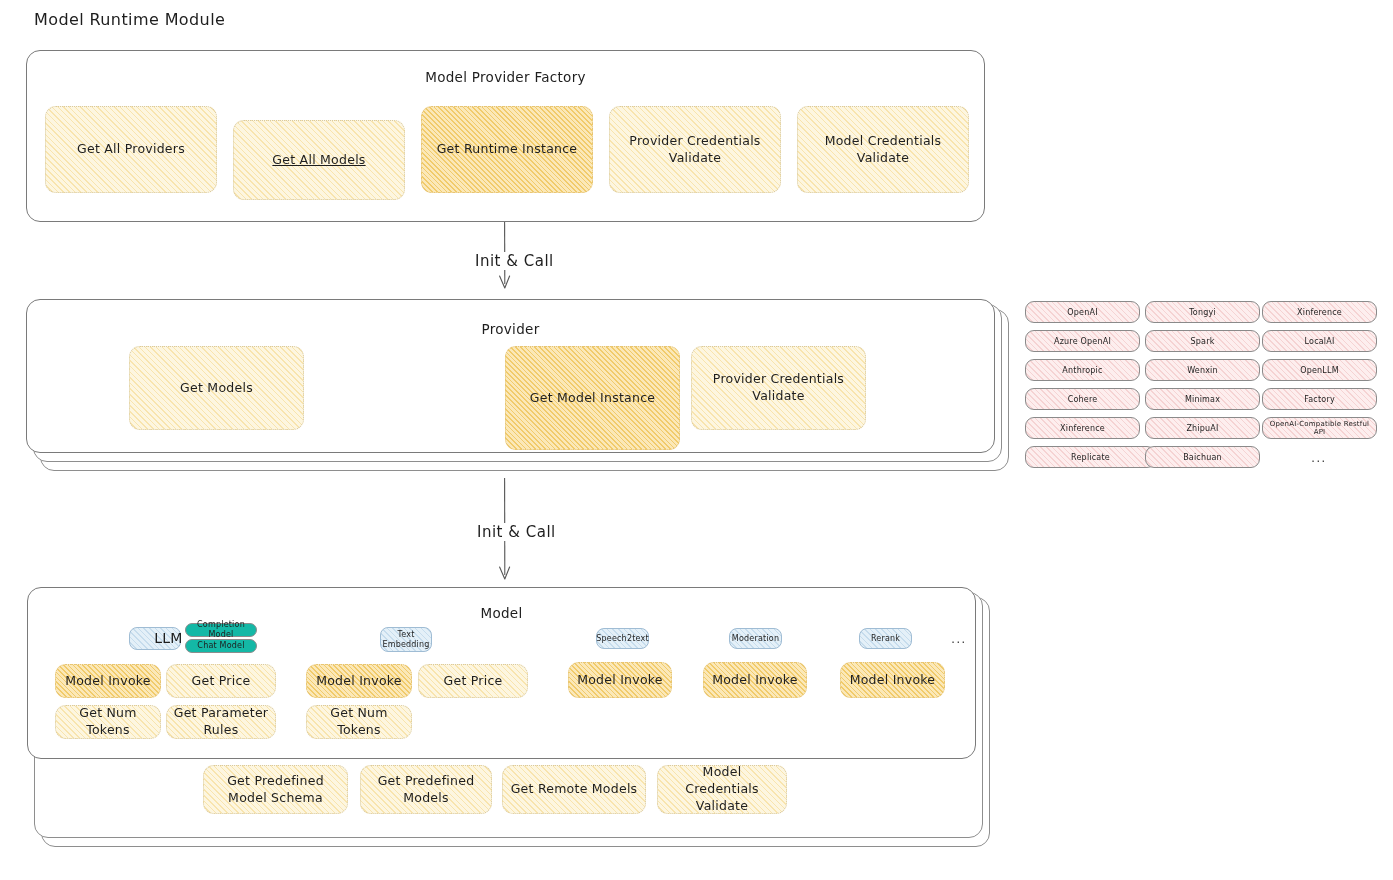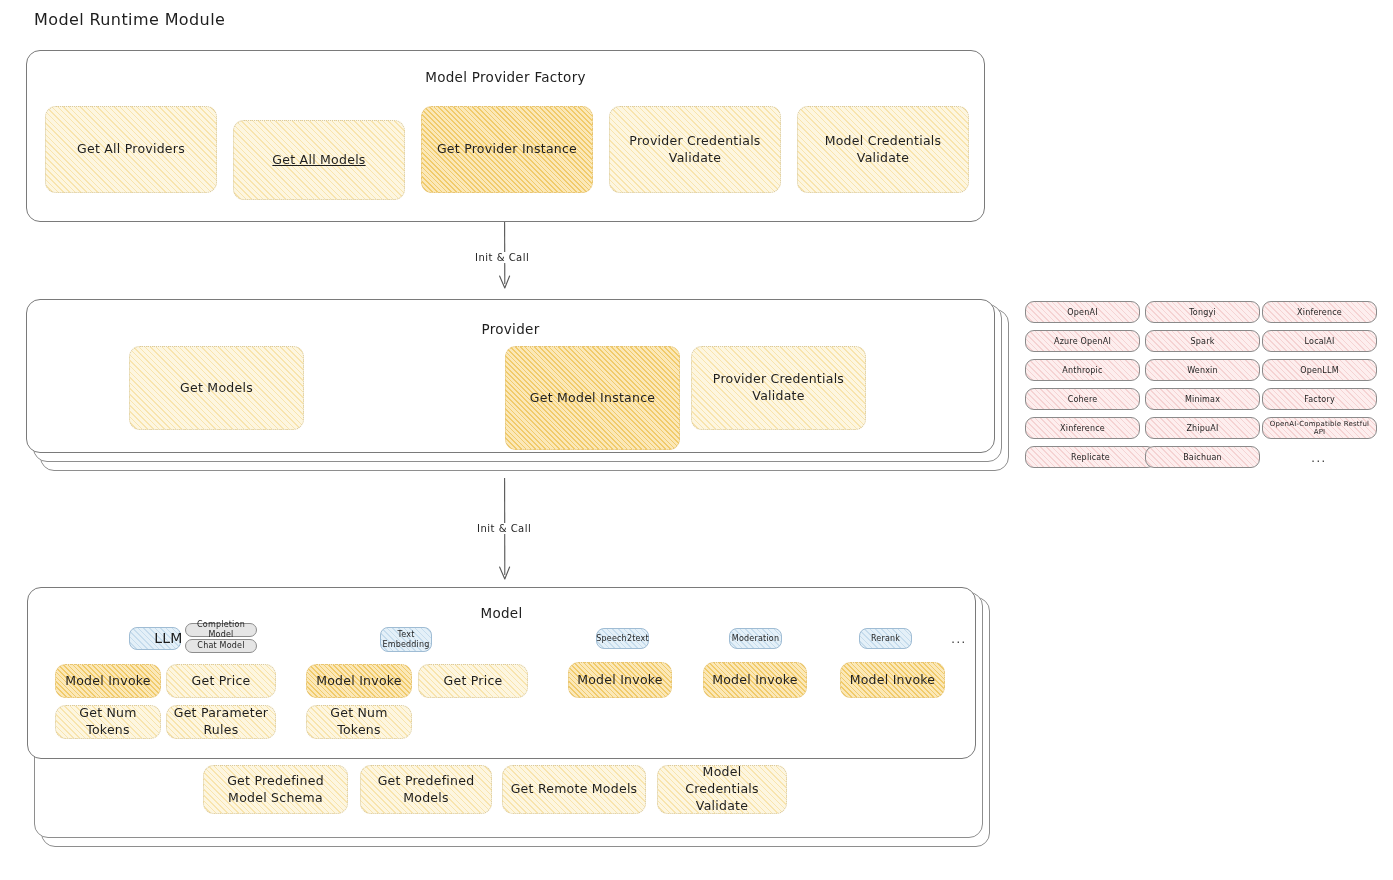--- a/index.html
+++ b/index.html
@@ -107,21 +107,21 @@
     letter-spacing: 0.2px;
     background-color: #e4f0f8;
     background-image:
       repeating-linear-gradient(45deg,
         rgba(130,175,210,0.30) 0px,
         rgba(130,175,210,0.30) 1px,
         rgba(255,255,255,0) 1px,
         rgba(255,255,255,0) 4px);
   }
   .chip.plain {
-    background-color: #e5e5e5;
+    background-color: #14b8a6;
     background-image: none;
     border-color: #8d8d8d;
   }
 
   
   .pchip {
     position: absolute;
     box-sizing: border-box;
     border: 1.1px solid #8a8a8a;
     border-radius: 9px;
@@ -141,21 +141,21 @@
         rgba(255,255,255,0) 4px);
   }
 
   
   .arrow-svg {
     position: absolute;
     overflow: visible;
   }
   .arrow-label {
     position: absolute;
-    font-size: 10px;
+    font-size: 15px;
     color: #1e1e1e;
     letter-spacing: 0.5px;
     background: #ffffff;
     padding: 0 3px;
     white-space: nowrap;
   }
 
   .ellipsis {
     position: absolute;
     font-size: 13px;
@@ -169,21 +169,21 @@
 <div class="canvas">
 
   <div id="page-title">Model Runtime Module</div>
 
   <div class="panel" style="left:26px; top:50px; width:959px; height:172px;">
     <div class="panel-title" style="top:18px;">Model Provider Factory</div>
   </div>
 
   <div class="node" style="left:45px; top:106px; width:172px; height:87px;">Get All Providers</div>
   <div class="node" style="left:233px; top:120px; width:172px; height:80px;text-decoration:underline;">Get All Models</div>
-  <div class="node strong" style="left:421px; top:106px; width:172px; height:87px;">Get Provider Instance</div>
+  <div class="node strong" style="left:421px; top:106px; width:172px; height:87px;">Get Runtime Instance</div>
   <div class="node" style="left:609px; top:106px; width:172px; height:87px;">Provider Credentials Validate</div>
   <div class="node" style="left:797px; top:106px; width:172px; height:87px;">Model Credentials Validate</div>
 
   <svg class="arrow-svg" style="left:495px; top:222px;" width="20" height="74" viewBox="0 0 20 74">
     <path d="M9.6 0 L9.8 62" stroke="#555" stroke-width="1.1" fill="none"></path>
     <path d="M4.6 54 L9.8 66 L14.6 54" stroke="#555" stroke-width="1.1" fill="none" stroke-linecap="round" stroke-linejoin="round"></path>
   </svg>
   <div class="arrow-label" style="left:472px; top:252px;">Init &amp; Call</div>
 
   <div class="panel-shadow" style="left:40px; top:309px; width:969px; height:162px;"></div>

